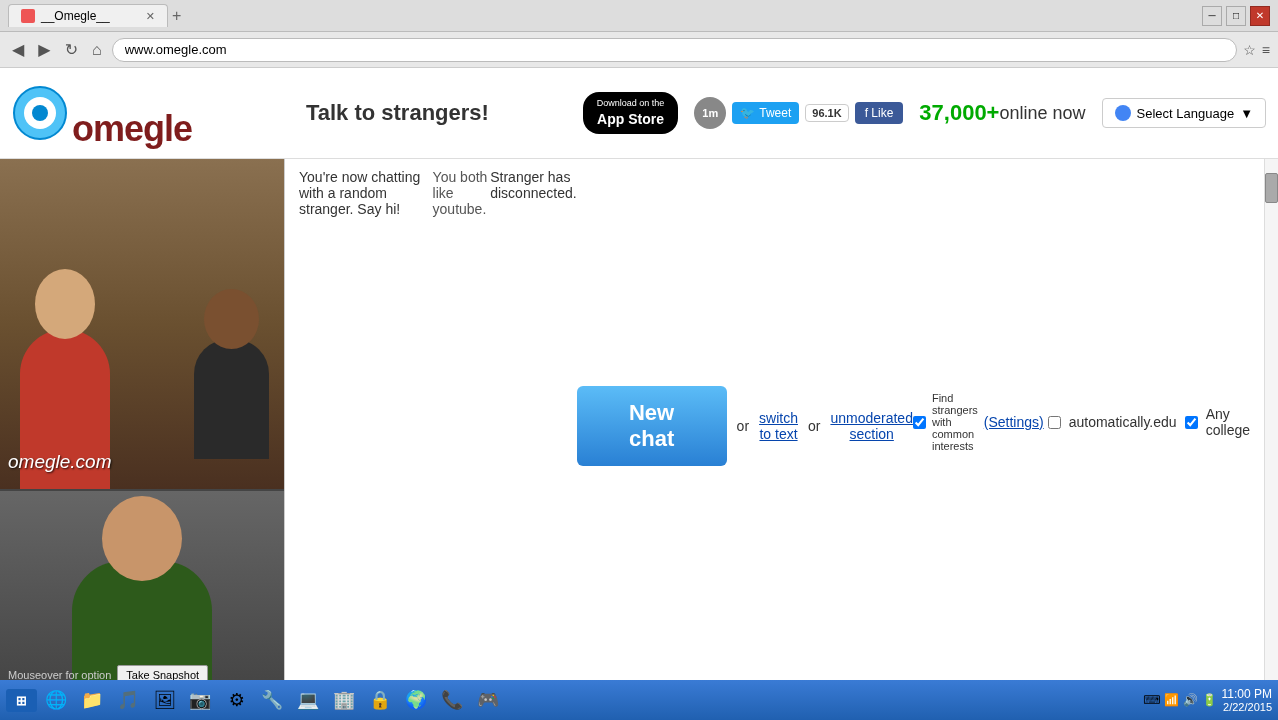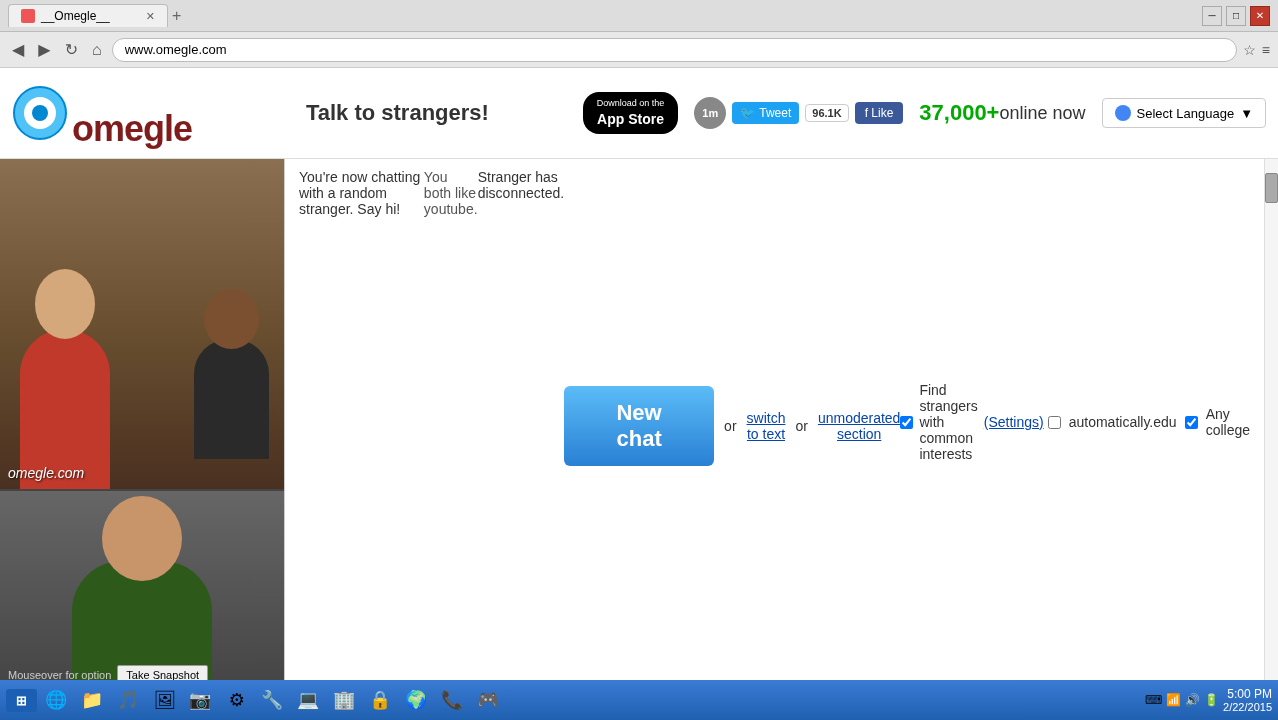--- a/index.html
+++ b/index.html
@@ -163,24 +163,24 @@
     }
     .video-top {
       flex: 1;
       background: #5a4a3a;
       position: relative;
       overflow: hidden;
       border-bottom: 2px solid #444;
     }
     .video-watermark {
       position: absolute;
-      bottom: 8px;
+      bottom: 16px;
       left: 8px;
       color: white;
-      font-size: 14px;
+      font-size: 19px;
       font-style: italic;
       text-shadow: 1px 1px 2px rgba(0,0,0,0.8);
     }
     
     .silhouette-container {
       width: 100%;
       height: 100%;
       position: relative;
       overflow: hidden;
     }
@@ -289,21 +289,21 @@
     .or-text { font-size: 14px; color: #333; }
     .link-btn { color: #0645ad; text-decoration: underline; cursor: pointer; font-size: 14px; background: none; border: none; }
 
     .interests-row {
       display: flex;
       align-items: center;
       gap: 6px;
       margin-bottom: 6px;
     }
     .check-input { cursor: pointer; }
-    .interests-label { font-size: 14px; color: #333; }
+    .interests-label { font-size: 11px; color: #333; }
     .settings-link { color: #0645ad; text-decoration: underline; cursor: pointer; }
 
     .college-row {
       display: flex;
       align-items: center;
       gap: 8px;
       margin-bottom: 6px;
       padding-left: 4px;
     }
     .college-text { font-size: 14px; color: #333; }
@@ -578,16 +578,16 @@
   <div class="taskbar-icon">📞</div>
   <div class="taskbar-icon">🎮</div>
   <div class="taskbar-spacer"></div>
   <div class="taskbar-sys-icons">
     <span>⌨</span>
     <span>📶</span>
     <span>🔊</span>
     <span>🔋</span>
   </div>
   <div class="taskbar-time">
-    <div style="color:white;font-size:12px;">5:00 PM</div>
+    <div style="color:white;font-size:12px;">11:00 PM</div>
     <div style="color:white;font-size:11px;">2/22/2015</div>
   </div>
 </div>
 
 </body></html>

